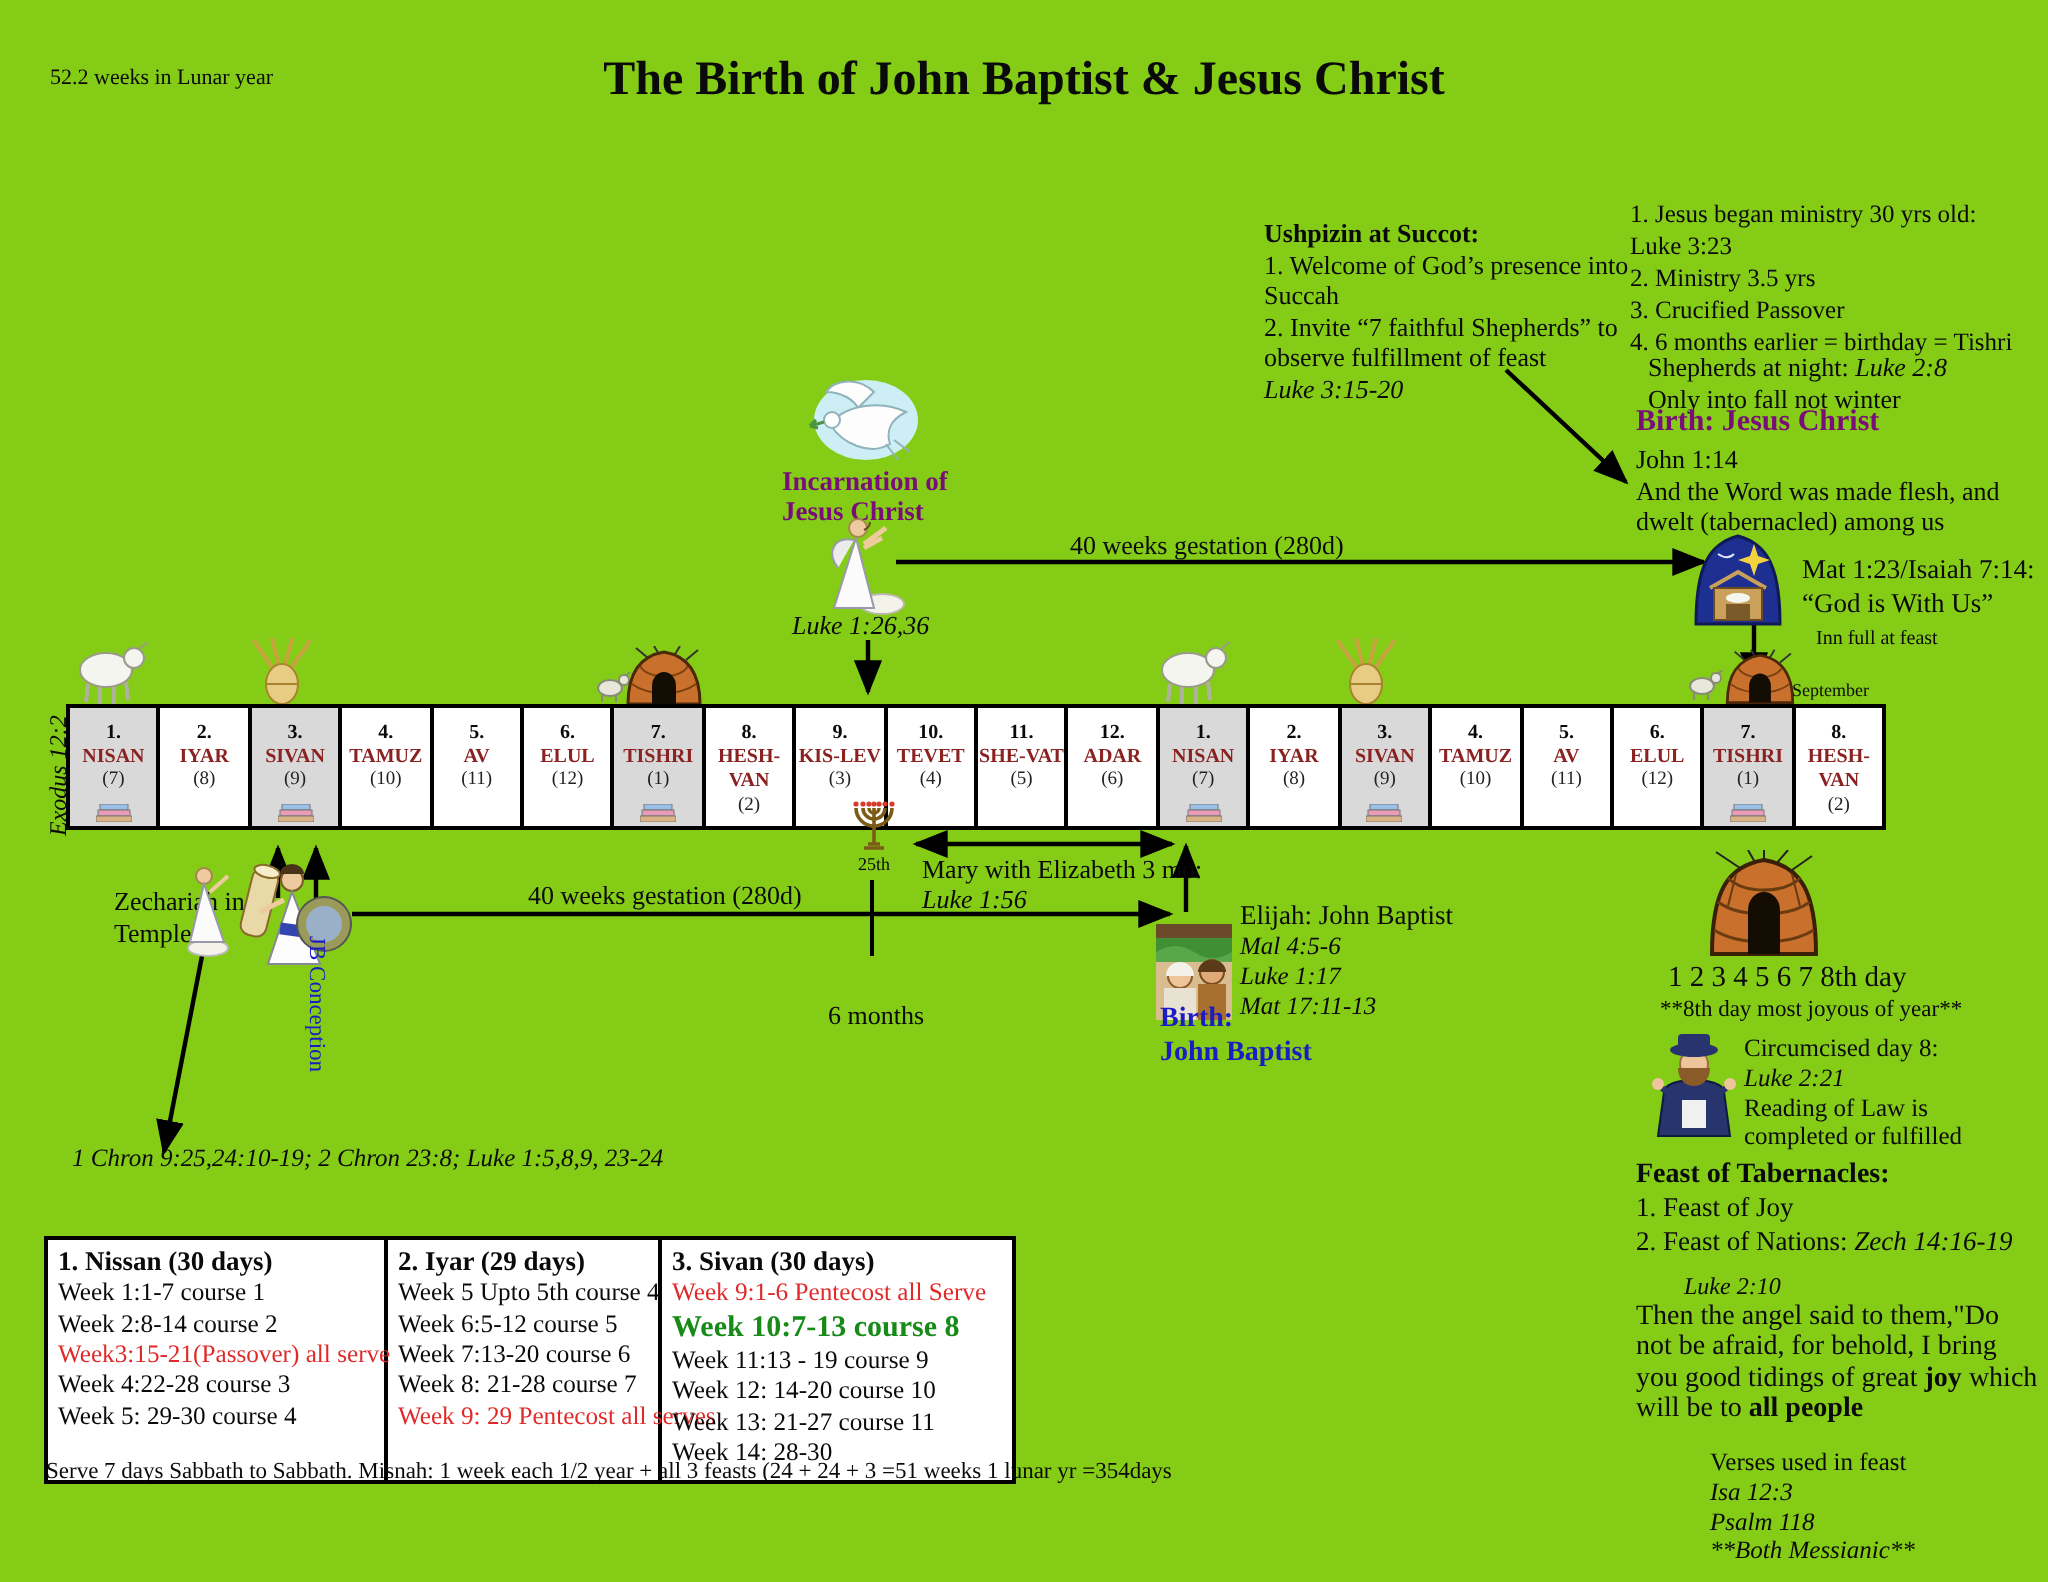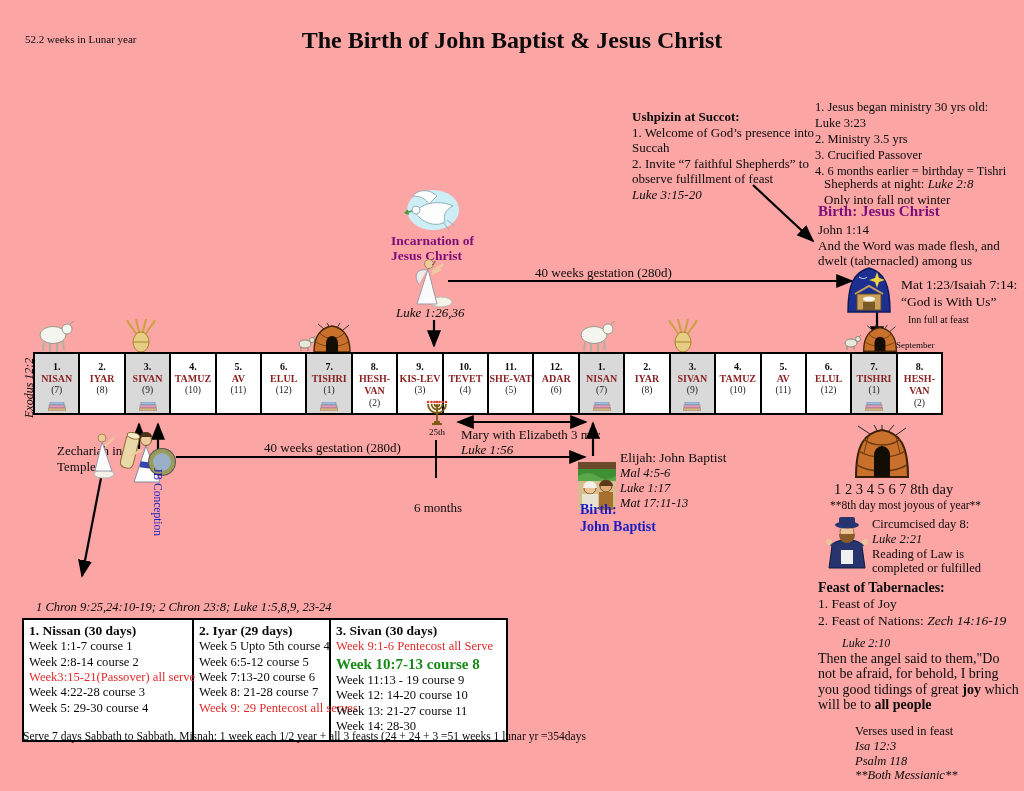--- a/index.html
+++ b/index.html
@@ -1,16 +1,16 @@
 <!DOCTYPE html>
 <html><head>
 <meta charset="utf-8">
 <style>
   html,body{margin:0;padding:0;background:#fff;}
-  .canvas{position:relative;width:1024px;height:791px;background:#fca5a5;overflow:hidden;
+  .canvas{position:relative;width:1024px;height:791px;background:#84cc16;overflow:hidden;
           font-family:"Liberation Serif",serif;color:#0a0a0a;}
   .abs{position:absolute;}
   .nw{white-space:nowrap;}
   .b{font-weight:bold;}
   .i{font-style:italic;}
   .purple{color:#7a0d7a;}
   .blue{color:#1c1cc4;}
   .overlay{position:absolute;left:0;top:0;pointer-events:none;}
   .title{position:absolute;left:0;right:0;top:27px;text-align:center;font-size:24px;font-weight:bold;}
   .small9{font-size:9px;}
@@ -468,21 +468,21 @@
     <div class="i nw t14">Luke 2:10</div>
     <div style="font-size:14px;line-height:15.5px;"><span>Then the angel said to them,"Do not be afraid, for behold, I bring you good tidings of great </span><span class="b">joy</span><span> which will be to </span><span class="b">all people</span></div>
   </div>
   <div class="abs t12" style="left:855px;top:724px;">
     <div class="nw">Verses used in feast</div>
     <div class="nw i">Isa 12:3</div>
     <div class="nw i">Psalm 118</div>
     <div class="nw i">**Both Messianic**</div>
   </div>
 
-  <div class="abs i nw" style="left:36px;top:600px;font-size:12.5px;text-align:center;">1 Chron 9:25,24:10-19; 2 Chron 23:8; Luke 1:5,8,9, 23-24</div>
+  <div class="abs i nw" style="left:36px;top:572px;font-size:12.5px;text-align:center;">1 Chron 9:25,24:10-19; 2 Chron 23:8; Luke 1:5,8,9, 23-24</div>
   <div class="course-table">
     <div class="course-col" style="width:170px;">
       <div class="course-title nw">1. Nissan (30 days)</div>
       <div>
 
       <div class="course-row" data-variant="">Week 1:1-7 course 1</div>
           <div class="course-row" data-variant="">Week 2:8-14 course 2</div>
           <div class="course-row" data-variant="red">Week3:15-21(Passover) all serve</div>
           <div class="course-row" data-variant="">Week 4:22-28 course 3</div>
           <div class="course-row" data-variant="">Week 5: 29-30 course 4</div>

